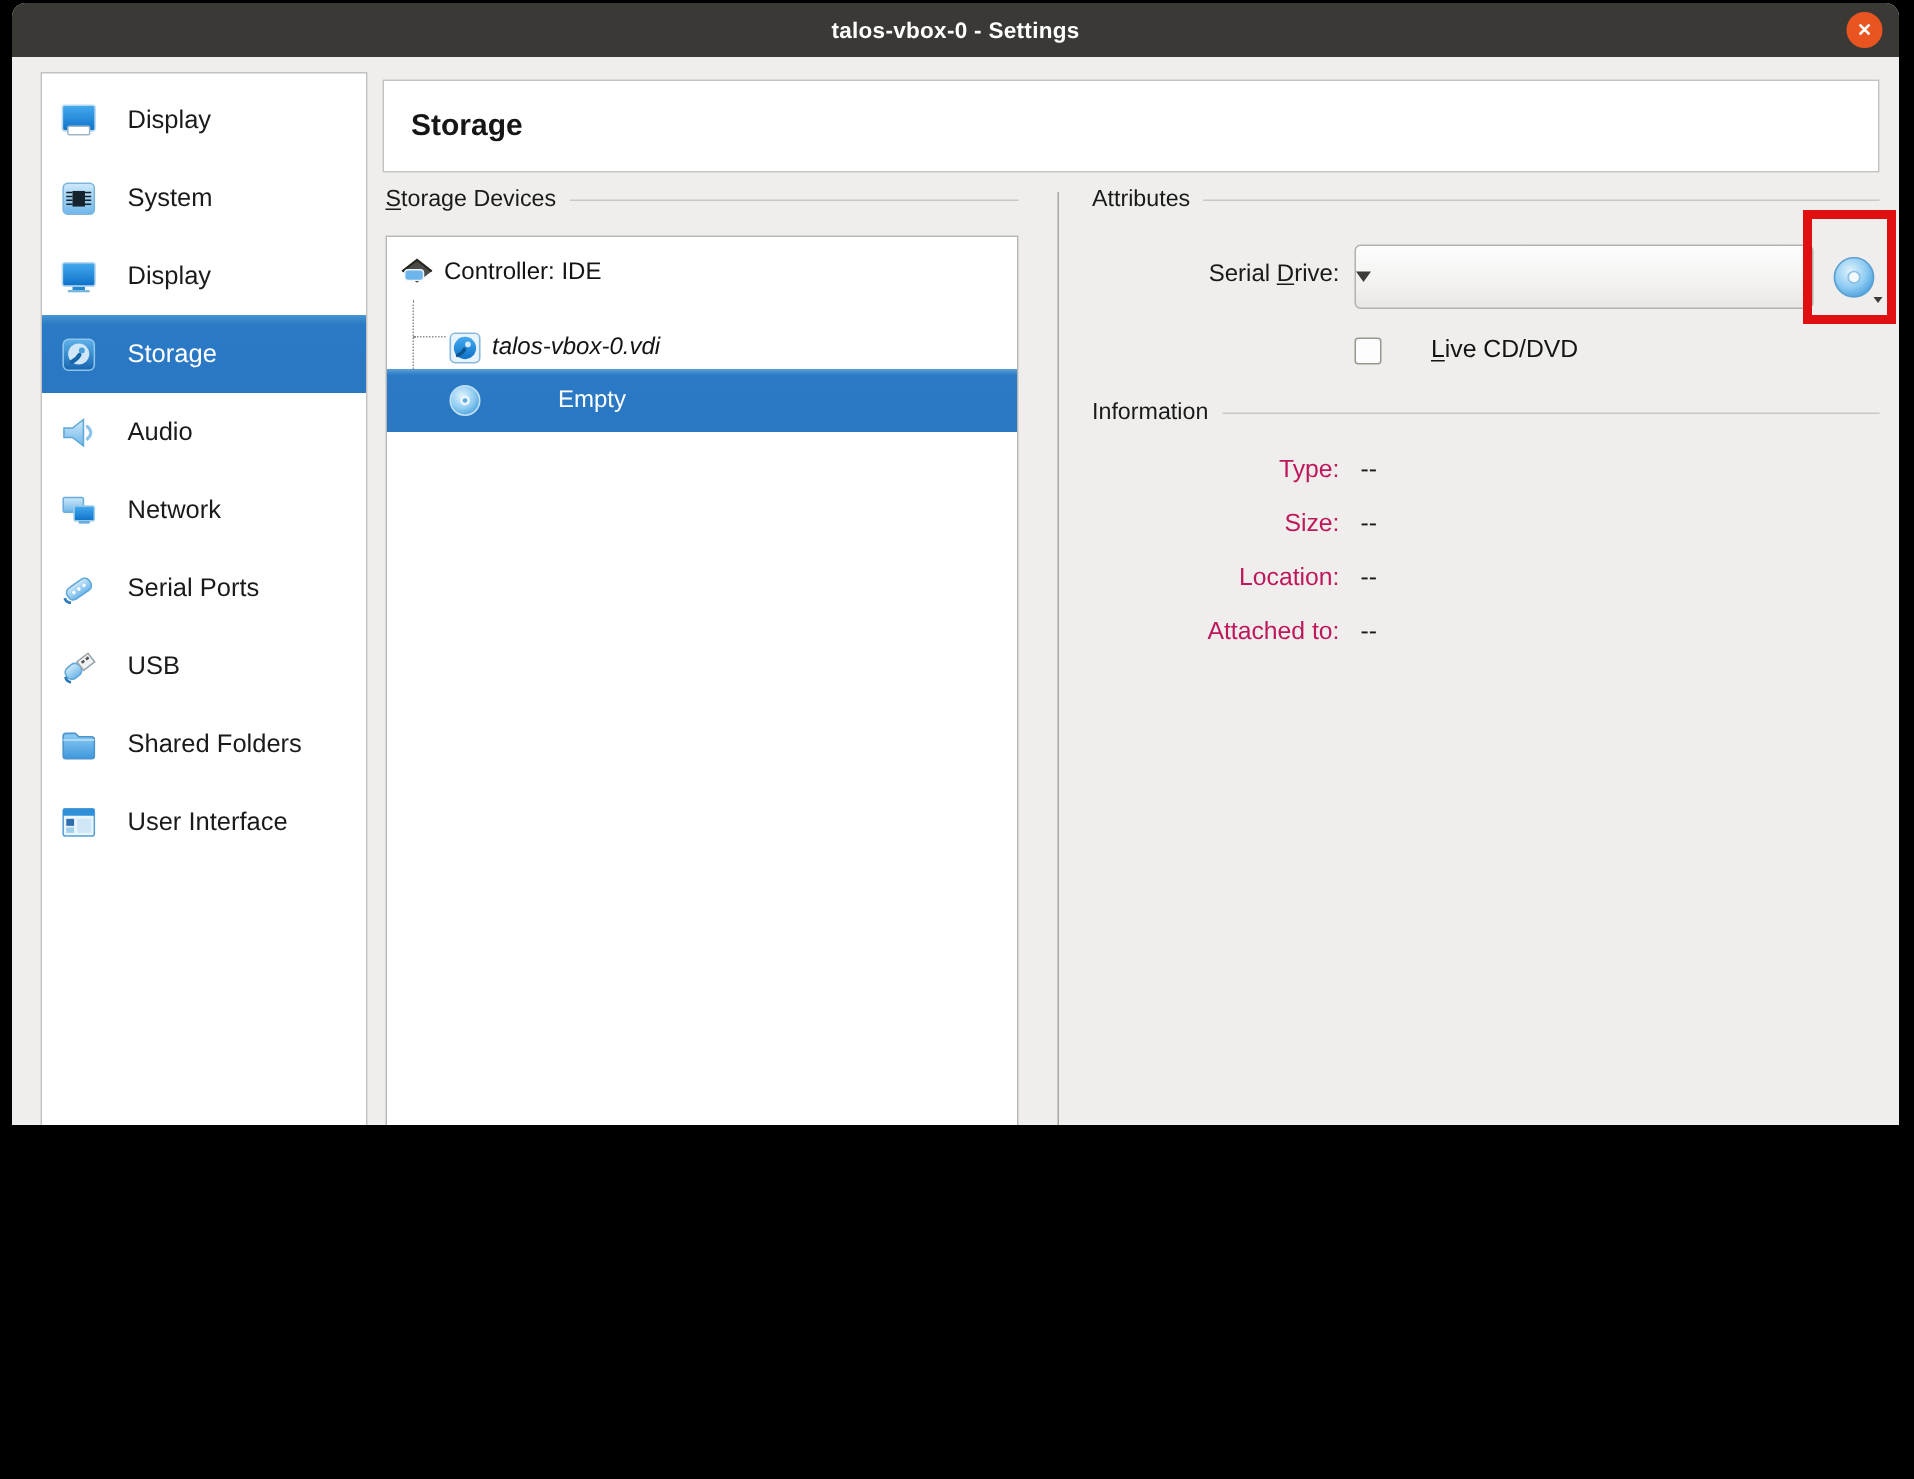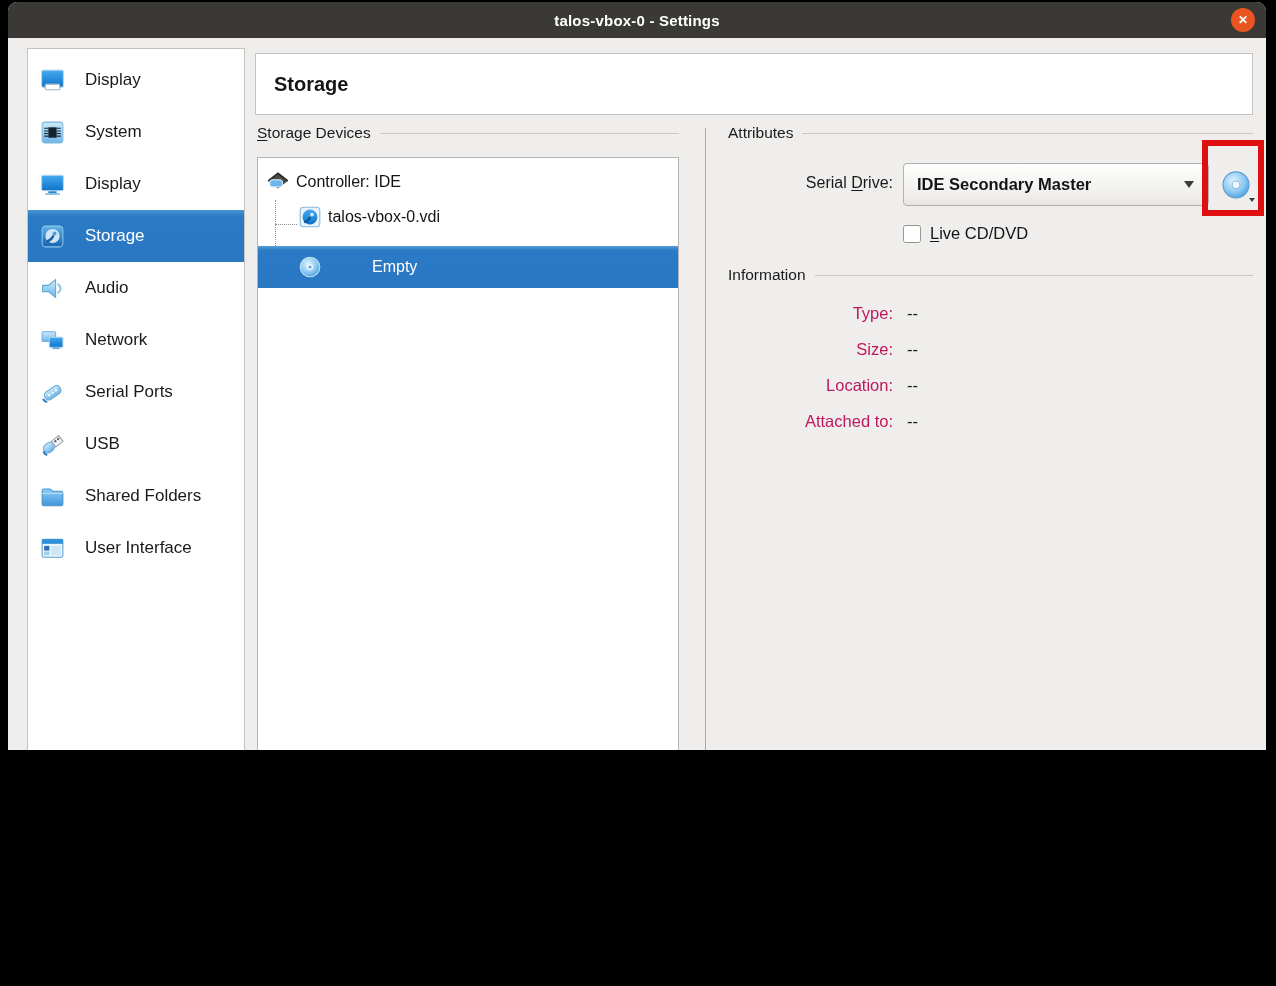--- a/index.html
+++ b/index.html
@@ -47,21 +47,21 @@
 
   
   .field-label { position:absolute; font-size:16px; color:#1a1a1a; text-align:right; }
   .combo { position:absolute; left:895px; top:161px; width:306px; height:43px; background:linear-gradient(180deg,#fdfdfd,#f1f0ee 70%,#e7e6e4); border:1px solid #b2b1ad; border-radius:4px; display:flex; align-items:center; cursor:pointer; }
   .combo .cval { margin-left:13px; font-size:16.5px; font-weight:bold; color:#141414; flex:1; }
   .combo .carrow { width:0; height:0; border-left:5.5px solid transparent; border-right:5.5px solid transparent; border-top:7px solid #3c3b37; margin-right:14px; }
   .cd-btn { position:absolute; left:1207px; top:162px; width:42px; height:46px; border:none; background:transparent; cursor:pointer; padding:0; }
   .cd-caret { position:absolute; right:2px; bottom:8px; width:0; height:0; border-left:3.5px solid transparent; border-right:3.5px solid transparent; border-top:4.5px solid #3c3b37; }
   .annotation-rect { position:absolute; left:1194px; top:138px; width:62px; height:76px; border:6px solid #e01010; z-index:50; pointer-events:none; }
 
-  .check-row { position:absolute; left:895px; top:222px; display:flex; align-items:center; cursor:pointer; }
+  .check-row { position:absolute; left:895px; top:222px; display:flex; align-items:center; cursor:pointer;gap:24px; }
   .checkbox { width:18px; height:18px; background:#fdfdfd; border:1px solid #98978f; border-radius:2.5px; }
   .check-row .cklabel { margin-left:9px; font-size:16.5px; color:#141414; }
 
   
   .info-row { position:absolute; height:36px; display:flex; align-items:center; }
   .info-row .ilabel { width:265px; text-align:right; font-size:16.5px; color:#be185d; }
   .info-row .ivalue { margin-left:14px; font-size:16.5px; color:#1a1a1a; }
 
   
   .btn { position:absolute; top:922px; width:158px; height:37px; border-radius:4px; display:flex; align-items:center; justify-content:center; font-size:17px; color:#141414; cursor:pointer; border:1px solid #b2b1ad; background:linear-gradient(180deg,#fbfbfa,#f0efed 70%,#e6e5e3); }
@@ -245,21 +245,21 @@
     <div class="trow" style="top:4px;">
       <span class="ticon" style="margin-left:8px;">
           <svg width="24" height="24" viewBox="0 0 22 22">
             <path d="M2 10 L11 3 L20 10 L11 17 Z" fill="#4d4b47"></path>
             <path d="M2 10 L11 3 L20 10" fill="none" stroke="#27251f" stroke-width="1.4"></path>
             <rect x="3.5" y="9" width="11.5" height="6.5" rx="2" fill="#6cb6ec" stroke="#eef5fb" stroke-width="0.9"></rect>
           </svg>
         </span>
       <span class="tlabel">Controller: IDE</span>
     </div>
-    <div class="trow" style="top:39px;">
+    <div class="trow" style="top:54px;font-style:italic;">
       <span class="ticon" style="margin-left:40px;">
           <svg width="24" height="24" viewBox="0 0 22 22">
             <rect x="2" y="2" width="18" height="18" rx="3" fill="#e8f3fc" stroke="#88b8dc"></rect>
             <circle cx="11" cy="11" r="6.8" fill="url(#gb)"></circle>
             <circle cx="12.8" cy="8.8" r="1.7" fill="#d6ecfa"></circle>
             <path d="M6.5 15.5 q2.8-1 4.2-3.6" stroke="#0d558f" stroke-width="2.2" fill="none" stroke-linecap="round"></path>
           </svg>
         </span>
       <span class="tlabel">talos-vbox-0.vdi</span>
     </div>
@@ -317,21 +317,20 @@
   <div class="group-row" style="left:720px; top:122px; width:525px;">
     <span>Attributes</span>
     <span class="rule"></span>
   </div>
 
   <div class="field-label" style="left:640px; top:172px; width:245px;">
     <span>Serial </span><span class="accel">D</span><span>rive:</span>
   </div>
 
   <div class="combo">
-    <span class="cval">IDE Secondary Master</span>
     <span class="carrow"></span>
   </div>
 
   <button class="cd-btn">
     <svg width="34" height="34" viewBox="0 0 30 30">
         <circle cx="15" cy="14" r="11.5" fill="url(#cdg)" stroke="#5b9fd0"></circle>
         <circle cx="15" cy="14" r="3.4" fill="#f2fafe" stroke="#8cc0e4"></circle>
       </svg>
     <span class="cd-caret"></span>
   </button>

